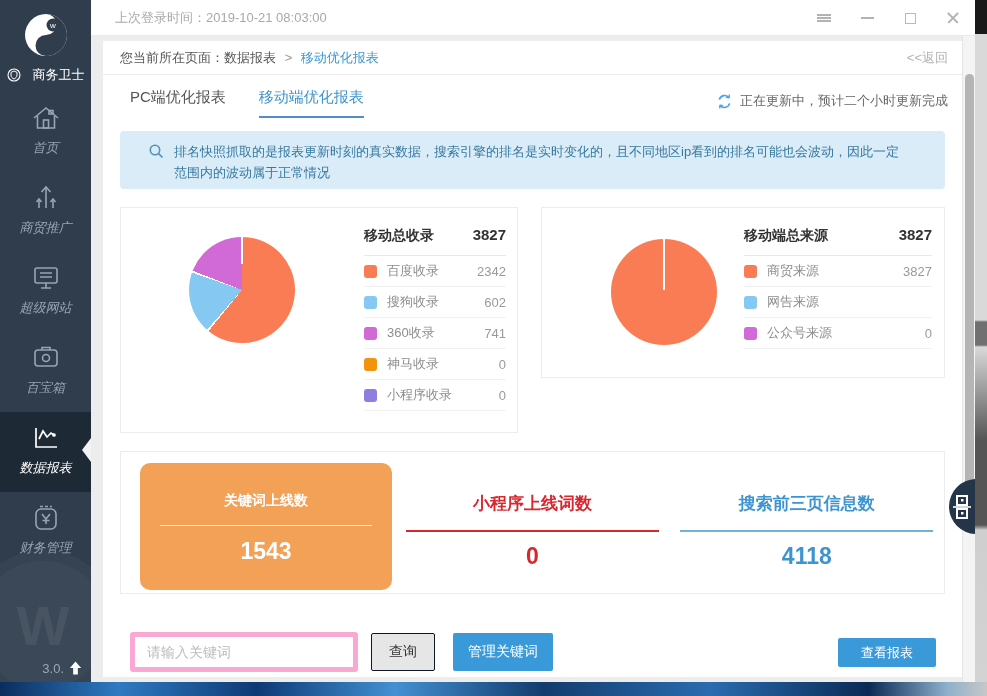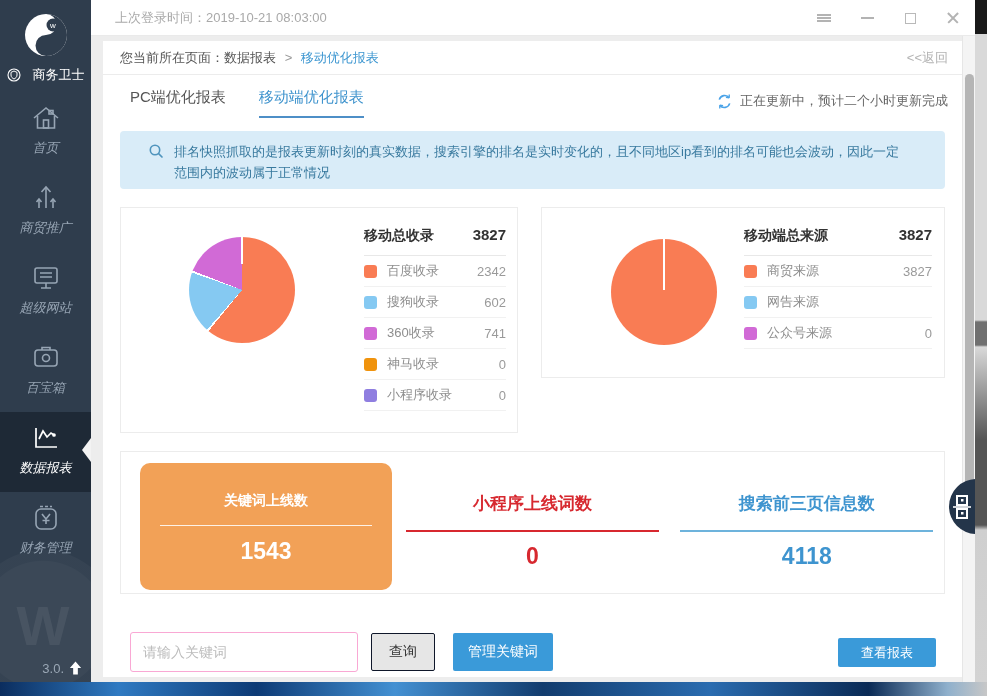--- a/index.html
+++ b/index.html
@@ -97,21 +97,21 @@
   .stat-plain { padding-top:40px; }
   .stat-plain .stat-label { font-size:17px; font-weight:bold; }
   .stat-plain .stat-line { width:253px; height:2px; margin:15px auto 0; }
   .stat-plain .stat-value { margin-top:11px; font-size:23px; font-weight:bold; }
   .stat-red .stat-label, .stat-red .stat-value { color:#d7282f; }
   .stat-red .stat-line { background:#d7282f; }
   .stat-blue .stat-label, .stat-blue .stat-value { color:#3e94cf; }
   .stat-blue .stat-line { background:#6db3dc; }
 
   
-  .kw-input { position:absolute; left:27px; top:591px; width:228px; height:40px; border:1px solid #f9a8d4; border-radius:3px;
+  .kw-input { position:absolute; left:27px; top:591px; width:228px; height:40px; border:5px solid #f9a8d4; border-radius:3px;
     font-size:14px; color:#555; padding:0 12px; outline:none; font-family:inherit; }
   .kw-input::placeholder { color:#bcbcbc; }
   .btn { position:absolute; border:none; font-size:14px; cursor:pointer; font-family:inherit; border-radius:2px; }
   .btn-query { left:268px; top:592px; width:64px; height:38px; background:#e6e6e6; border:1px solid #0f172a; color:#333; }
   .btn-manage { left:350px; top:592px; width:100px; height:38px; background:#3a9ad9; color:#fff; }
   .btn-report { left:735px; top:597px; width:98px; height:29px; background:#3a9ad9; color:#fff; font-size:13px; }
 
   
   .qr-float { position:absolute; left:949px; top:479px; width:55px; height:55px; border-radius:50%; background:#24354a;
     display:flex; align-items:center; justify-content:center; cursor:pointer; }

